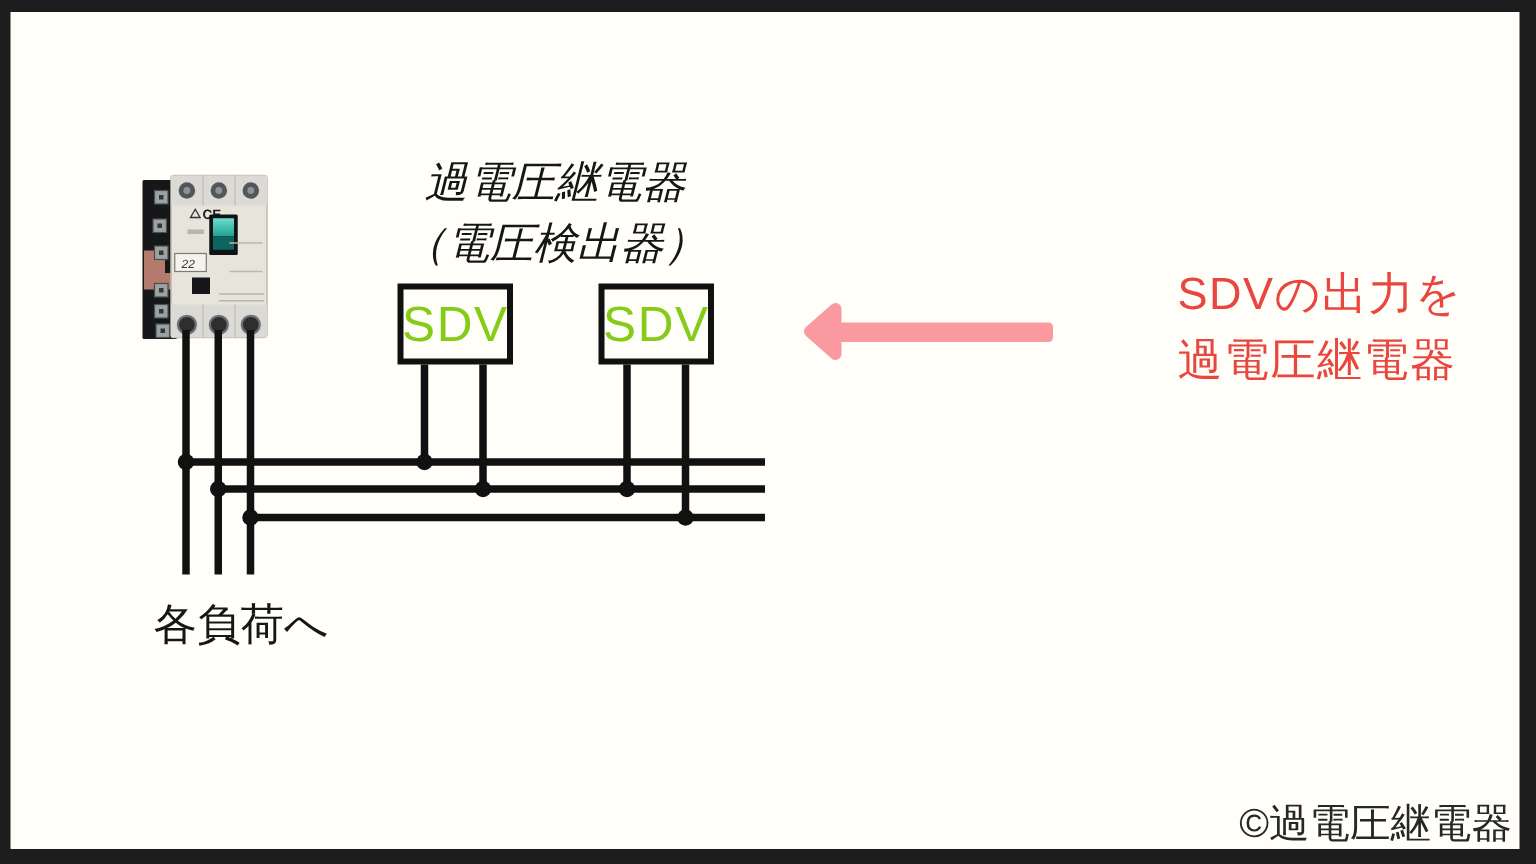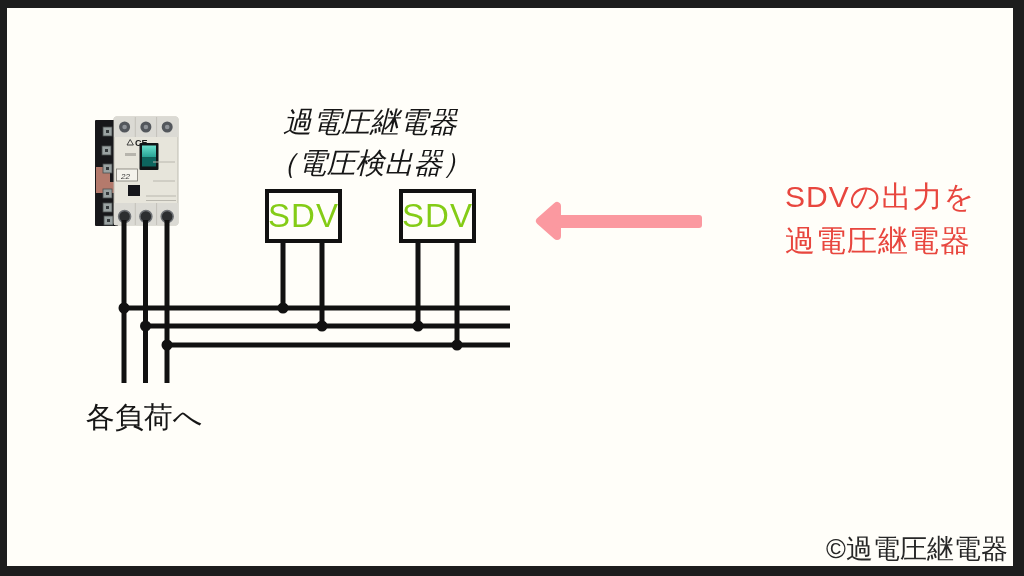--- a/index.html
+++ b/index.html
@@ -8,21 +8,21 @@
   .surface{position:absolute;left:7px;top:8px;width:1006px;height:558px;background:#fffef9;}
   .abs{position:absolute;}
   .txt{color:#161616;}
   .source-label{left:50px;top:82px;font-size:31px;line-height:34px;letter-spacing:0.5px;}
   .relay-label{left:252px;top:102px;width:236px;text-align:center;font-size:29px;line-height:41px;font-style:italic;}
   .sdv-box{width:77px;height:54px;box-sizing:border-box;border:4px solid #111;
            display:flex;align-items:center;justify-content:center;
            font-size:33px;color:#84cc16;letter-spacing:1px;}
   .sdv-1{left:265px;top:189px;}
   .sdv-2{left:399px;top:189px;}
-  .load-label{left:69px;top:394px;width:150px;text-align:center;font-size:29px;line-height:46px;}
+  .load-label{left:69px;top:394px;width:150px;text-align:right;font-size:29px;line-height:46px;}
   .note-text{left:746px;top:175px;font-size:30px;line-height:44px;letter-spacing:1px;}
   .copyright{right:16px;top:532px;font-size:27px;line-height:34px;color:#272727;}
   svg{display:block;}
 </style>
 </head>
 <body>
 
 <div class="stage">
   <div class="surface"></div>
 

